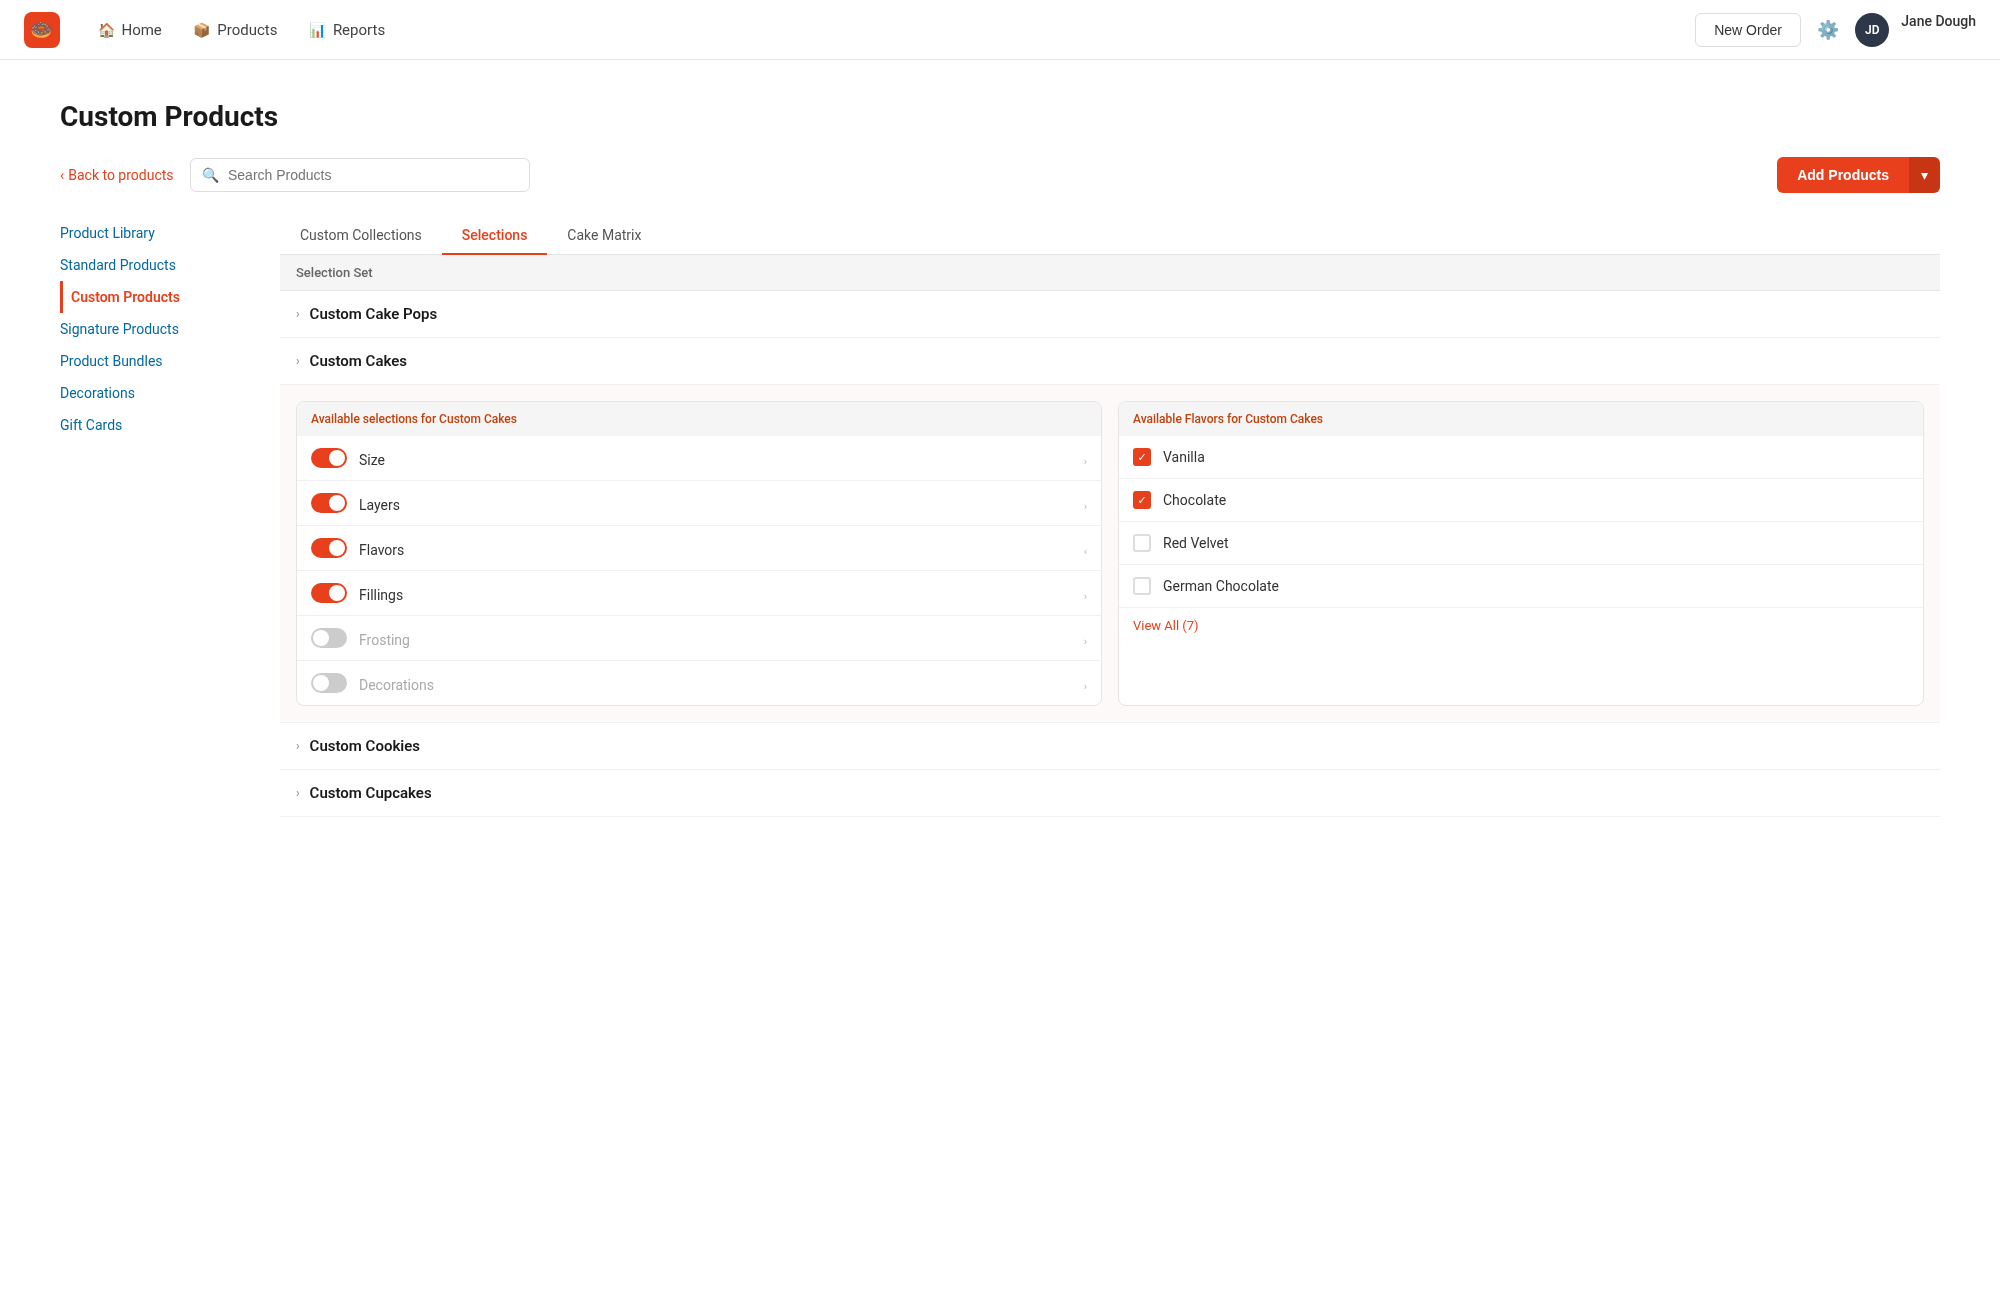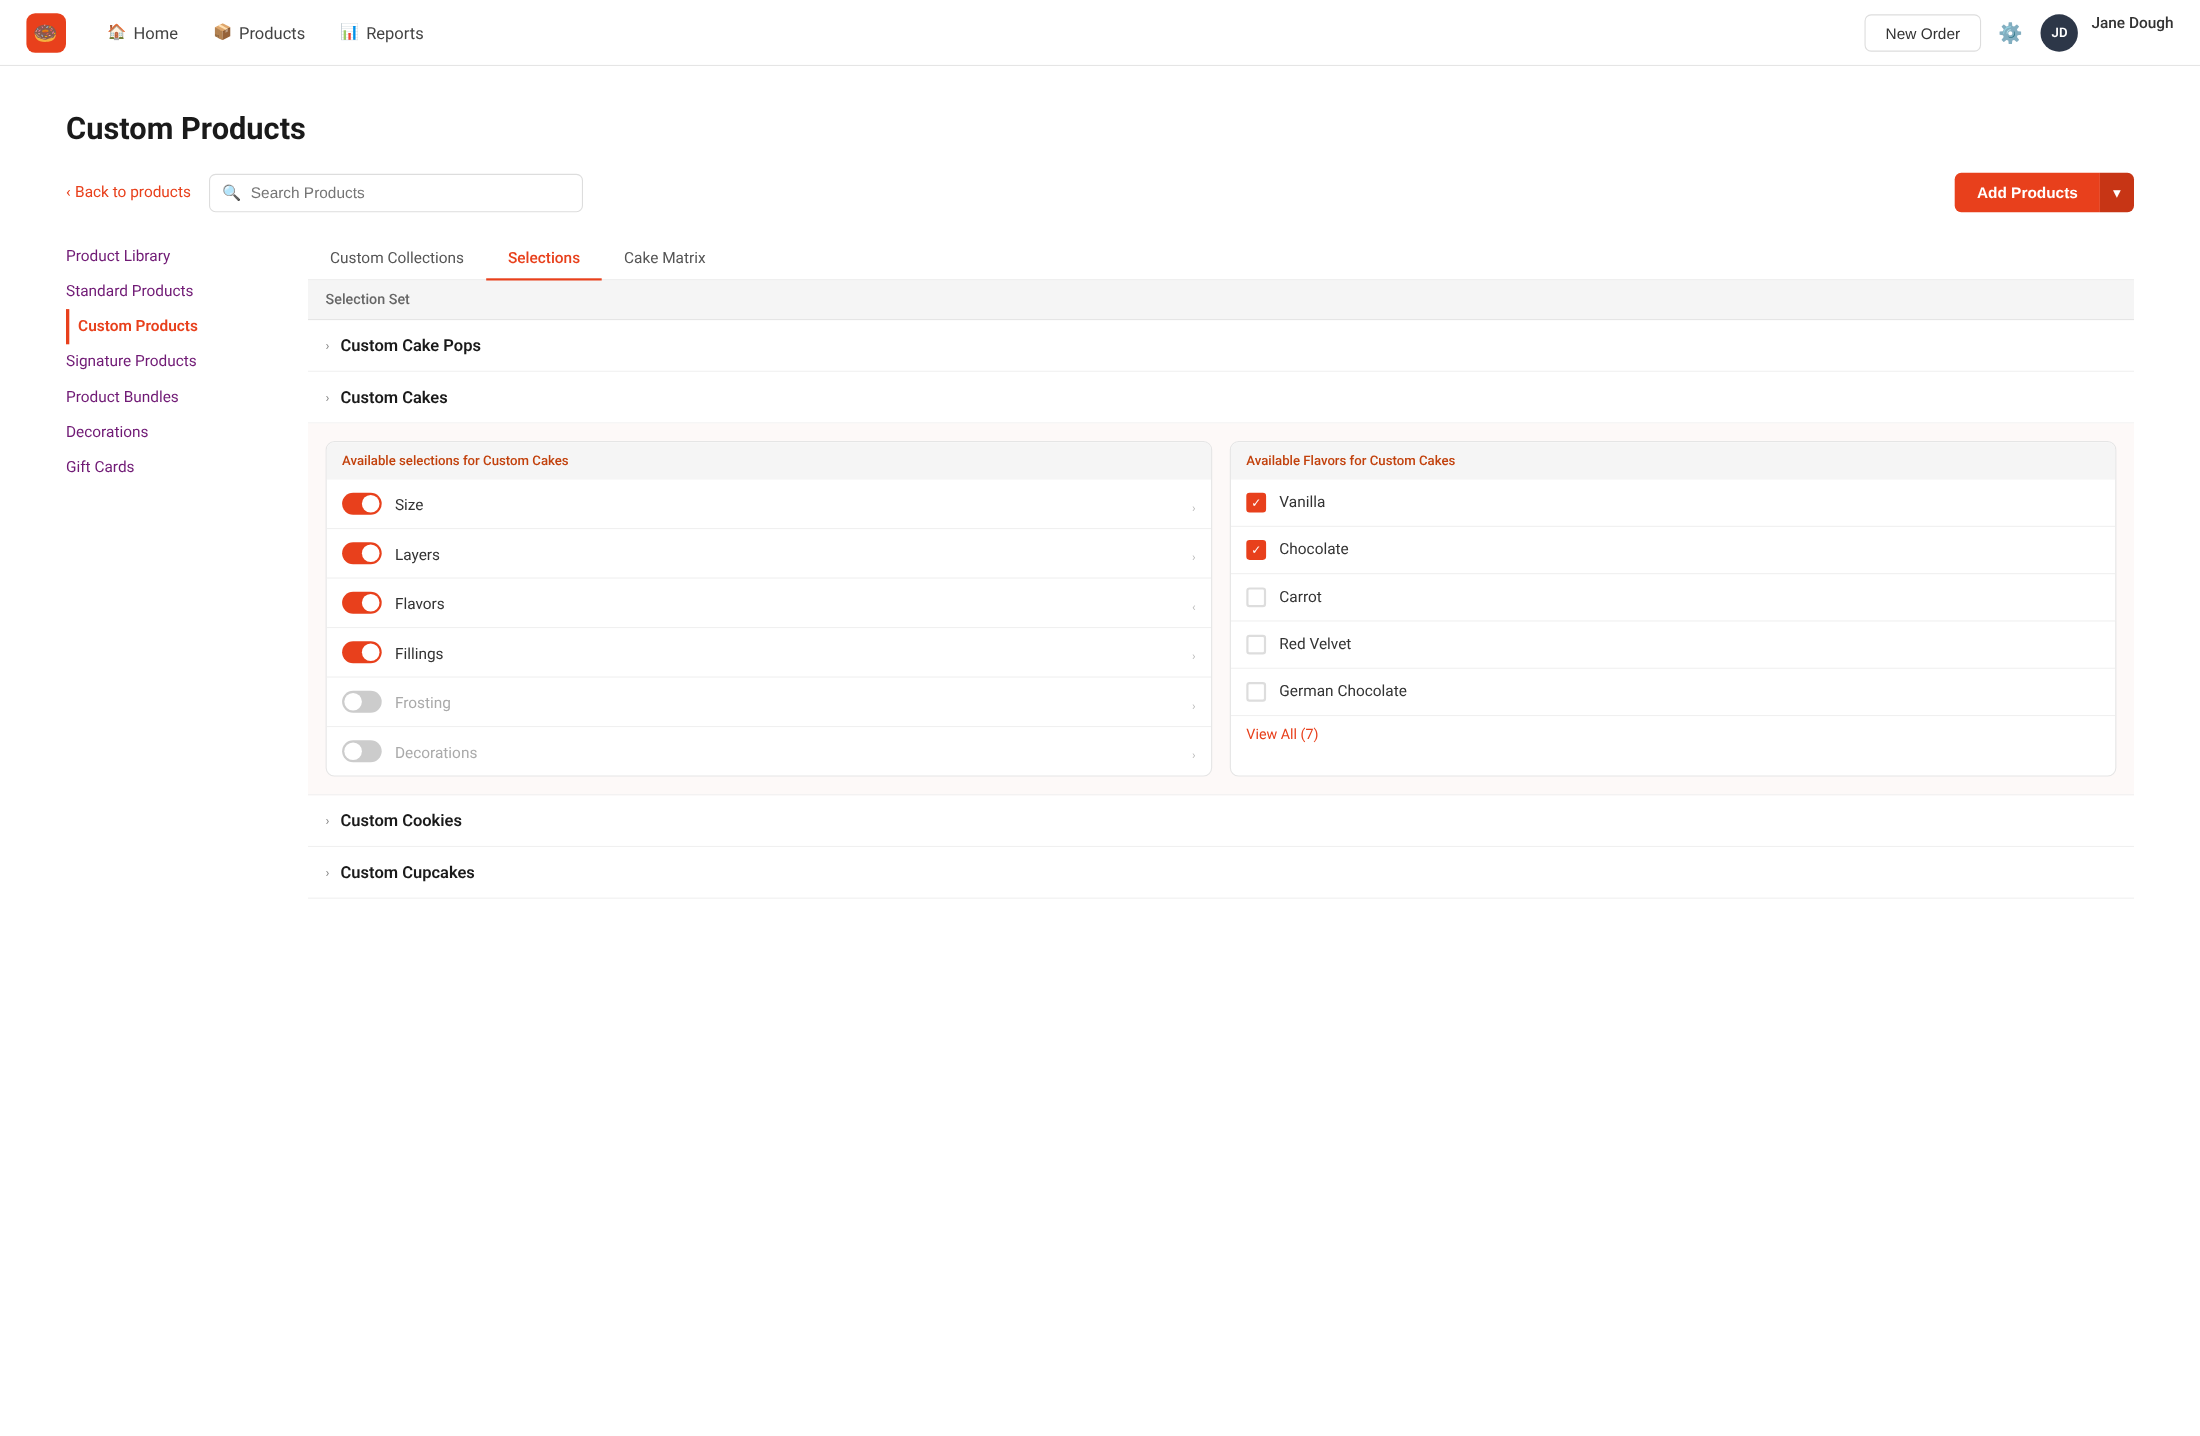--- a/index.html
+++ b/index.html
@@ -142,21 +142,21 @@
       flex: 1;
     }
 
     
     .sidebar {
       width: 180px;
       flex-shrink: 0;
     }
     .sidebar-item {
       padding: 8px 0;
-      color: #701a75;
+      color: #0369a1;
       font-size: 14px;
       cursor: pointer;
     }
     .sidebar-item.active {
       color: #e8401c;
       font-weight: 600;
       border-left: 3px solid #e8401c;
       padding-left: 8px;
     }
 
@@ -431,24 +431,20 @@
             <div class="checkbox-row">
               <div class="checkbox-item checked">✓</div>
               <span class="checkbox-label">Vanilla</span>
             </div>
             <div class="checkbox-row">
               <div class="checkbox-item checked">✓</div>
               <span class="checkbox-label">Chocolate</span>
             </div>
             <div class="checkbox-row">
               <div class="checkbox-item"></div>
-              <span class="checkbox-label">Carrot</span>
-            </div>
-            <div class="checkbox-row">
-              <div class="checkbox-item"></div>
               <span class="checkbox-label">Red Velvet</span>
             </div>
             <div class="checkbox-row">
               <div class="checkbox-item"></div>
               <span class="checkbox-label">German Chocolate</span>
             </div>
             <a class="view-all-link">View All (7)</a>
           </div>
 
         </div>

